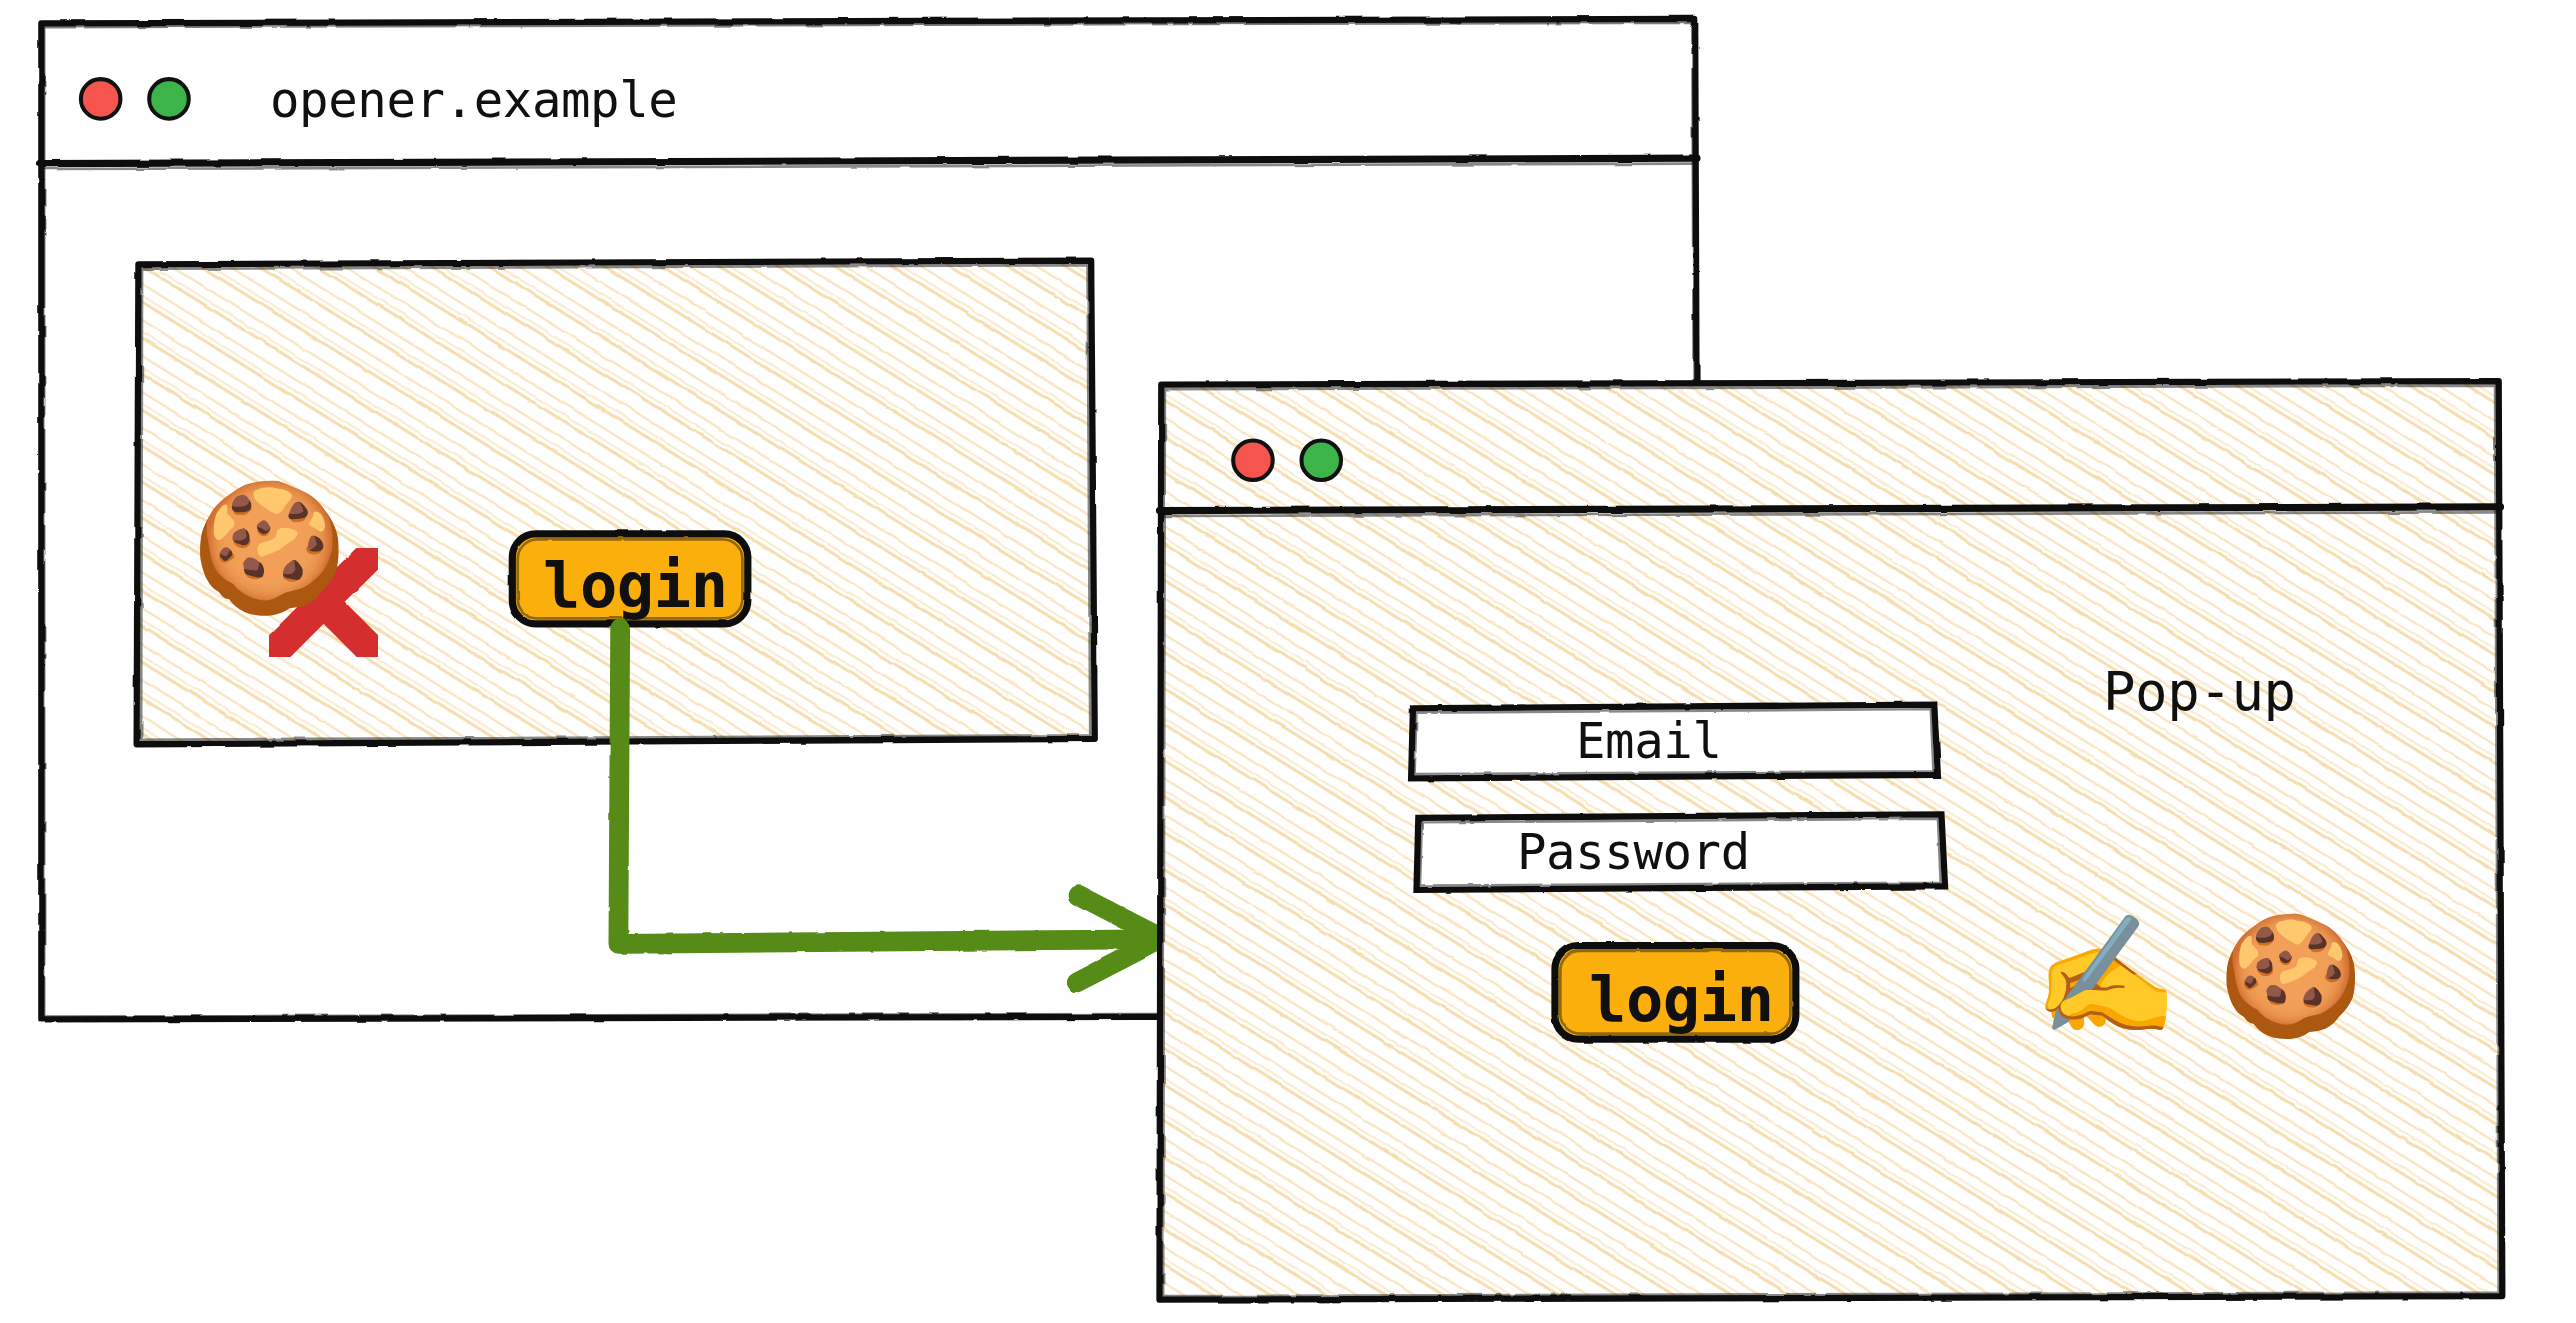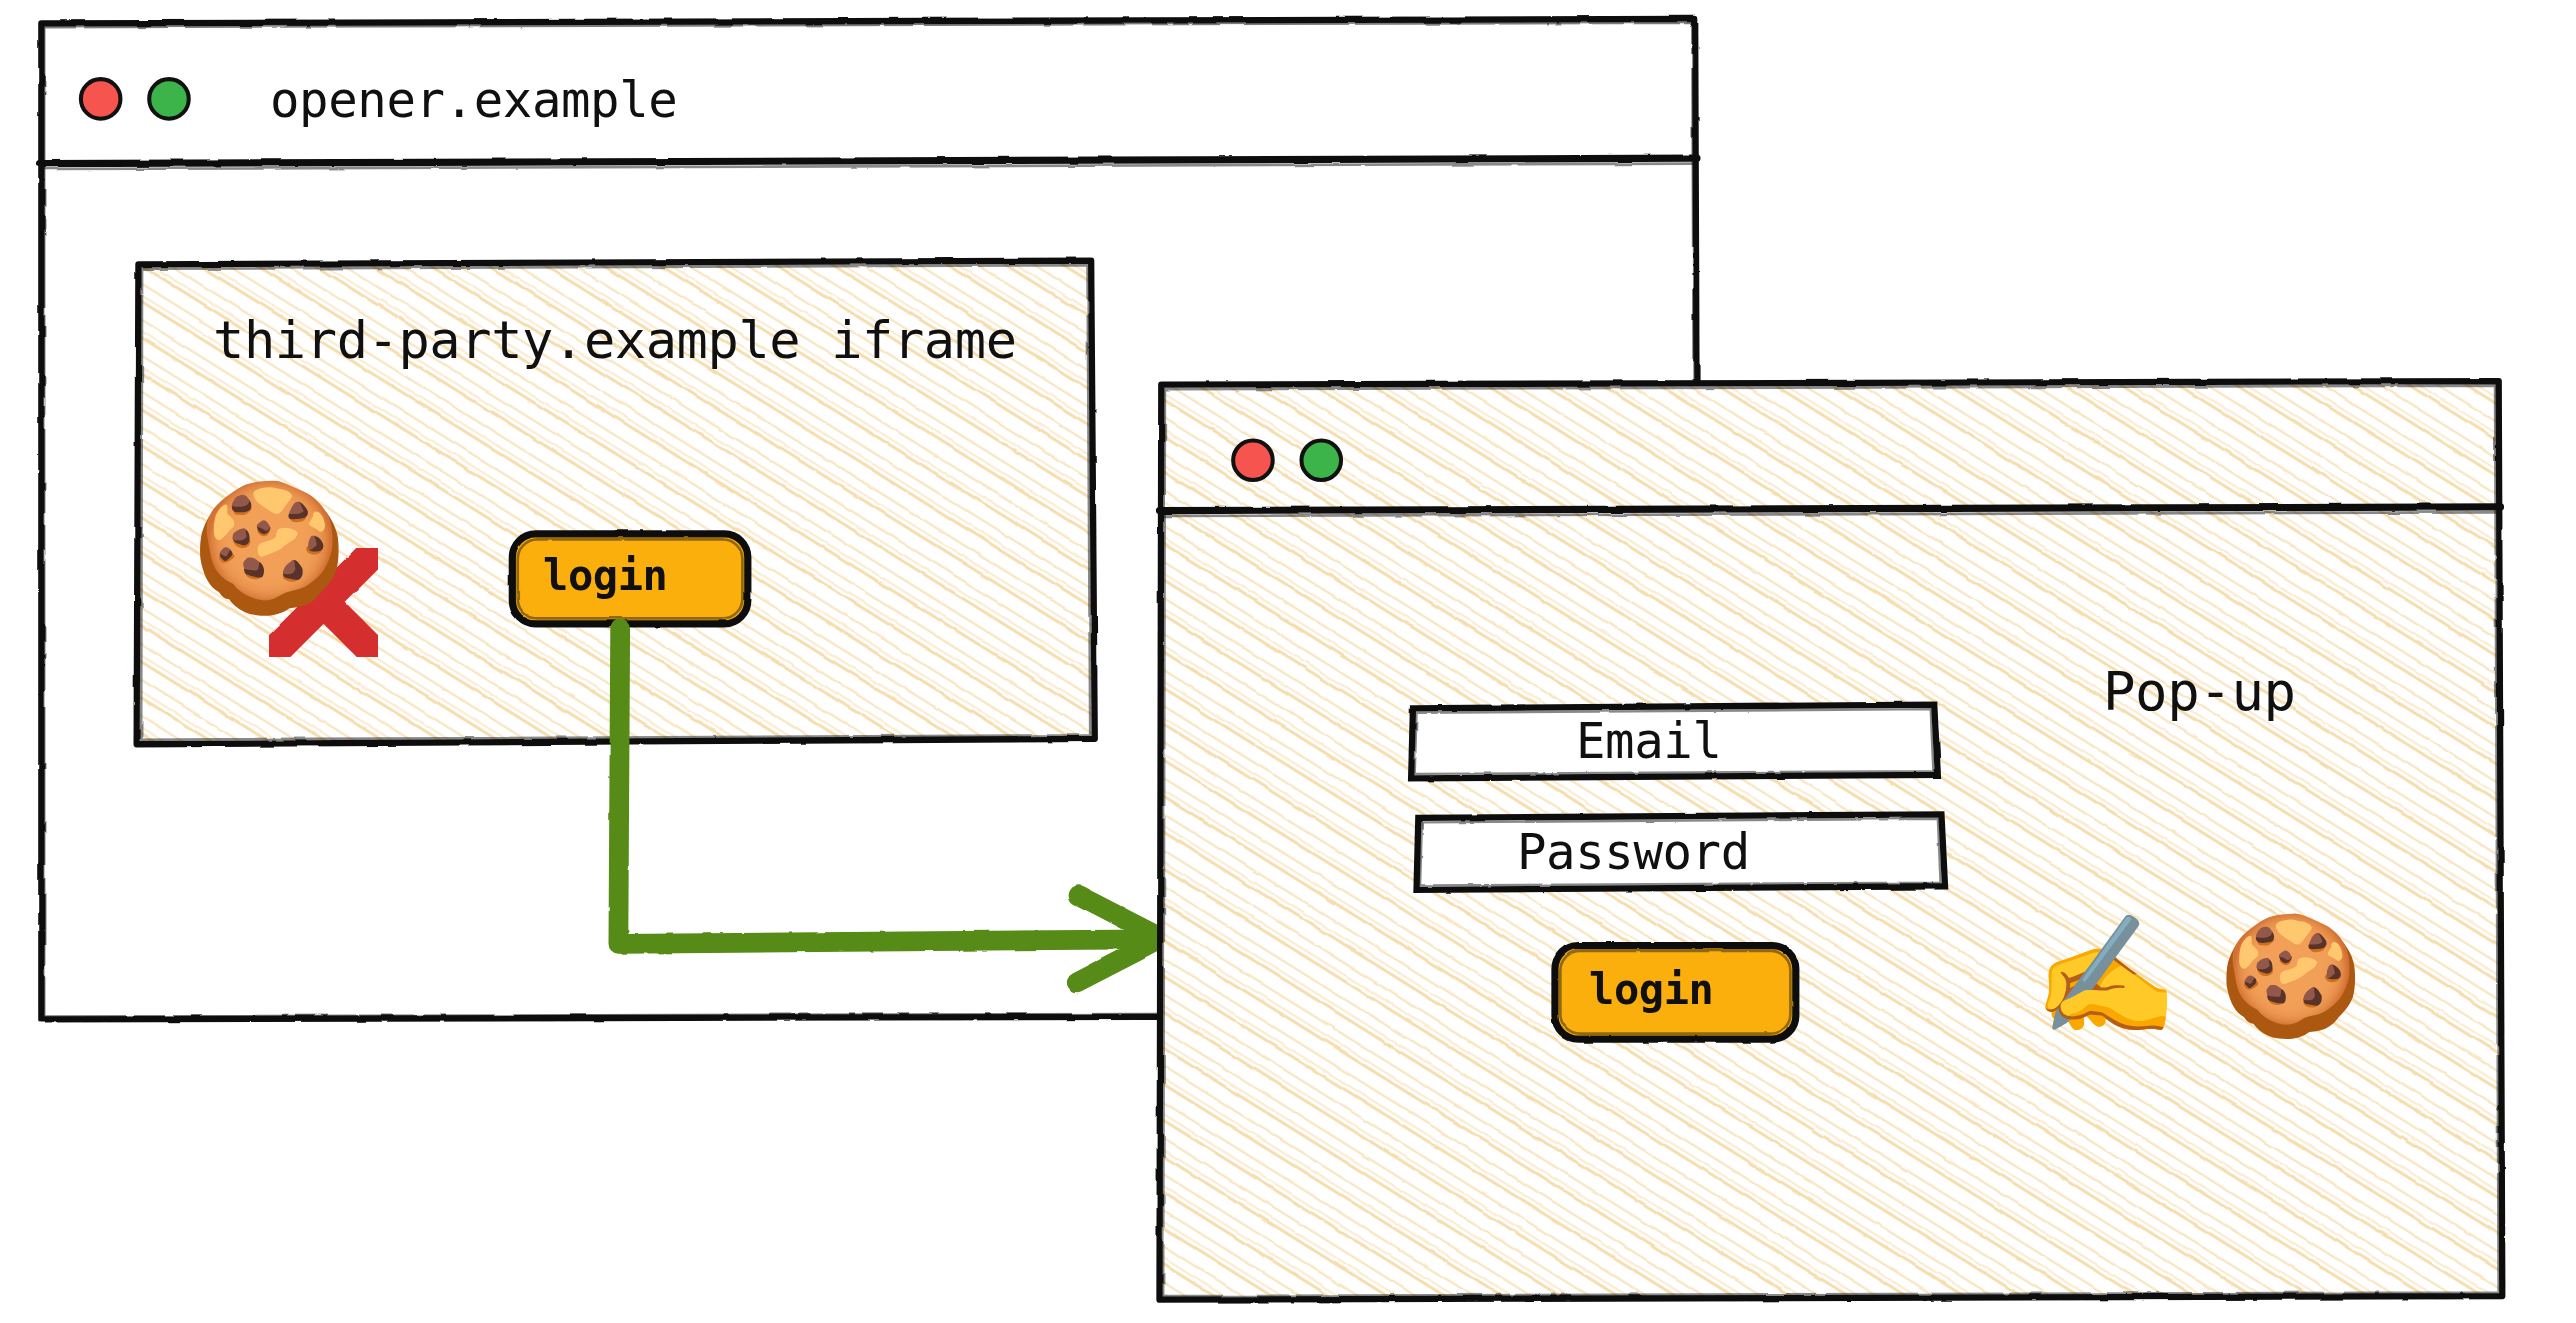--- a/index.html
+++ b/index.html
@@ -45,21 +45,21 @@
   }
   .popup-label {
     font-size: 54px;
     font-weight: 400;
   }
   .field-text {
     font-size: 49px;
     font-weight: 400;
   }
   .btn-text {
-    font-size: 42px;
+    font-size: 62px;
     font-weight: 700;
   }
   .emoji {
     position: absolute;
     line-height: 1;
     font-family: "DejaVu Sans", "Liberation Sans", sans-serif;
   }
 </style>
 </head>
 <body>
@@ -144,21 +144,20 @@
     </g>
 
     <g filter="url(#rough2)">
       <path d="M308,618 L412,722" stroke="#d42f2f" stroke-width="34" stroke-linecap="round"></path>
       <path d="M412,618 L308,722" stroke="#d42f2f" stroke-width="34" stroke-linecap="round"></path>
     </g>
   </svg>
 
   <div class="txt title-text" style="left:270px; top:76px;">opener.example</div>
 
-  <div class="txt iframe-title" style="left:213px; top:314px;">third-party.example iframe</div>
 
   <div class="emoji" style="left:191px; top:485px; font-size:126px;">🍪</div>
 
   <div class="txt btn-text" style="left:543px; top:555px;">login</div>
 
 
   <div class="txt popup-label" style="left:2103px; top:665px;">Pop-up</div>
 
   <div class="txt field-text" style="left:1546px; top:717px;margin-left:30px;">Email</div>
 

